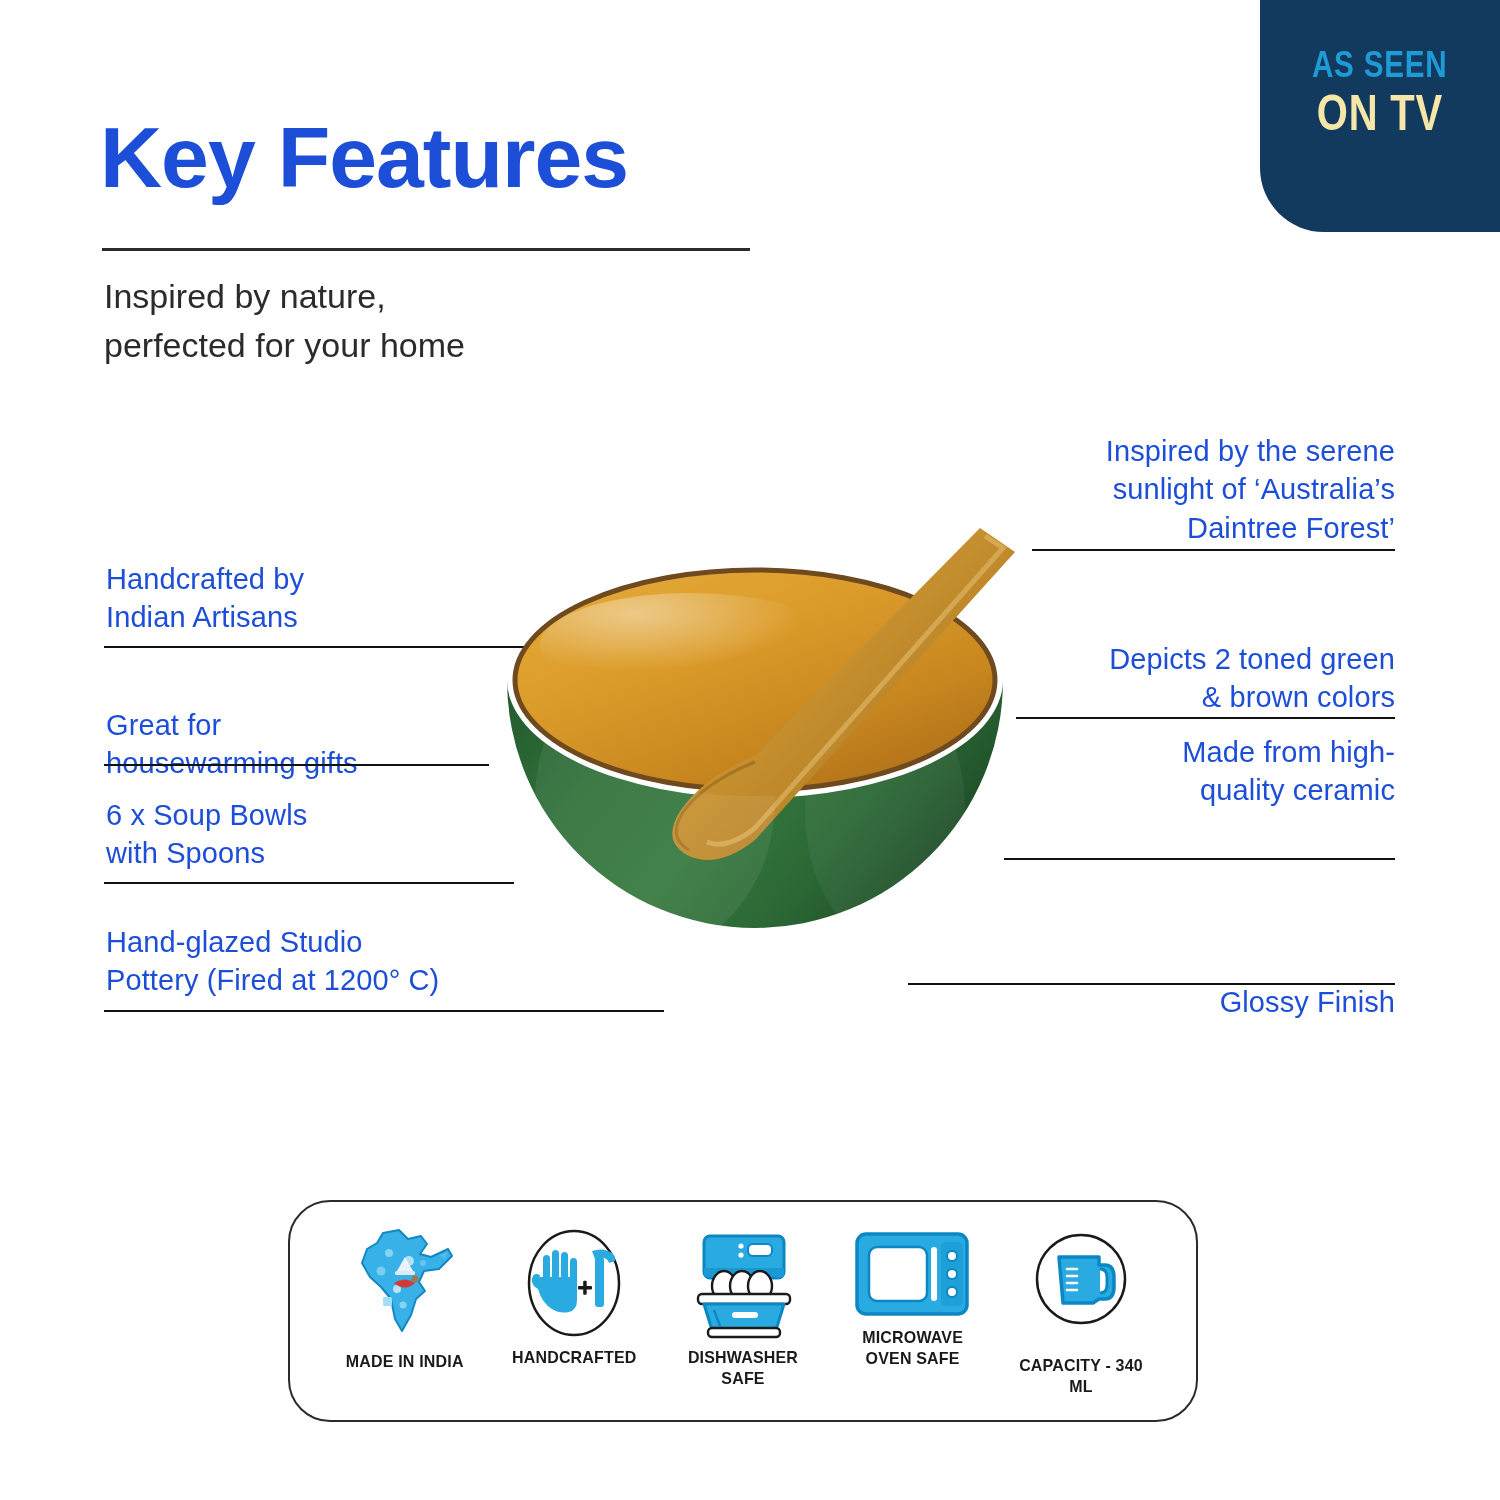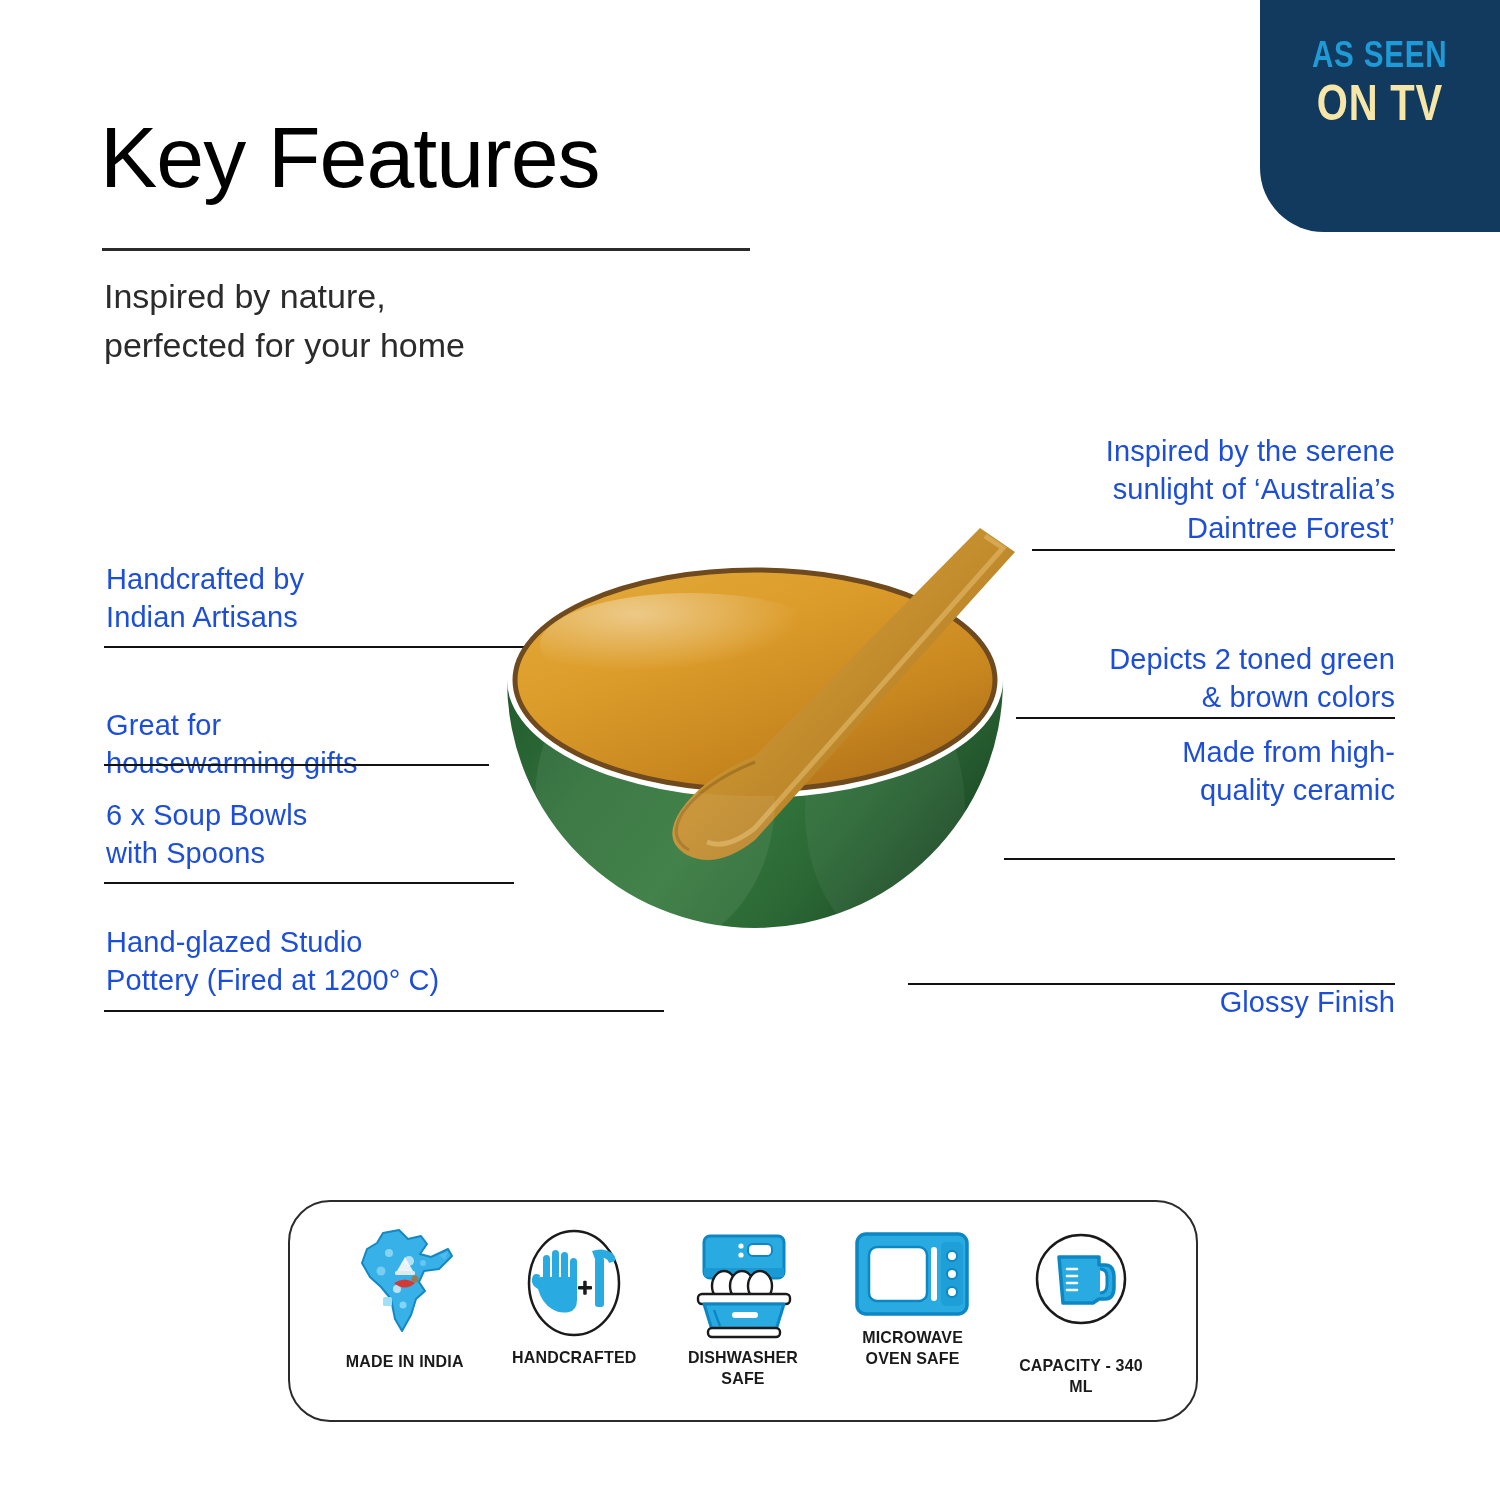--- a/index.html
+++ b/index.html
@@ -25,21 +25,21 @@
     top: 0;
     right: 0;
     width: 240px;
     height: 232px;
     background: #123a5e;
     border-bottom-left-radius: 64px;
     display: flex;
     flex-direction: column;
     align-items: center;
     justify-content: flex-start;
-    padding-top: 36px;
+    padding-top: 46px;
   }
   .tv-badge .line1 {
     color: #1e9ad6;
     font-size: 37px;
     font-weight: bold;
     letter-spacing: 1px;
     line-height: 1;
     transform: scaleX(0.80);
     font-family: "Liberation Sans Narrow", "Liberation Sans", sans-serif;
   }
@@ -53,22 +53,22 @@
     transform: scaleX(0.80);
     font-family: "Liberation Sans Narrow", "Liberation Sans", sans-serif;
   }
 
   
   .page-title {
     position: absolute;
     left: 100px;
     top: 112px;
     font-size: 86px;
-    font-weight: normal;
-    color: #000000;
+    font-weight: bold;
+    color: #1d4ed8;
     letter-spacing: -1px;
     line-height: 1.05;
   }
   .title-rule {
     position: absolute;
     left: 102px;
     top: 248px;
     width: 648px;
     height: 3px;
     background: #2b2b2b;

